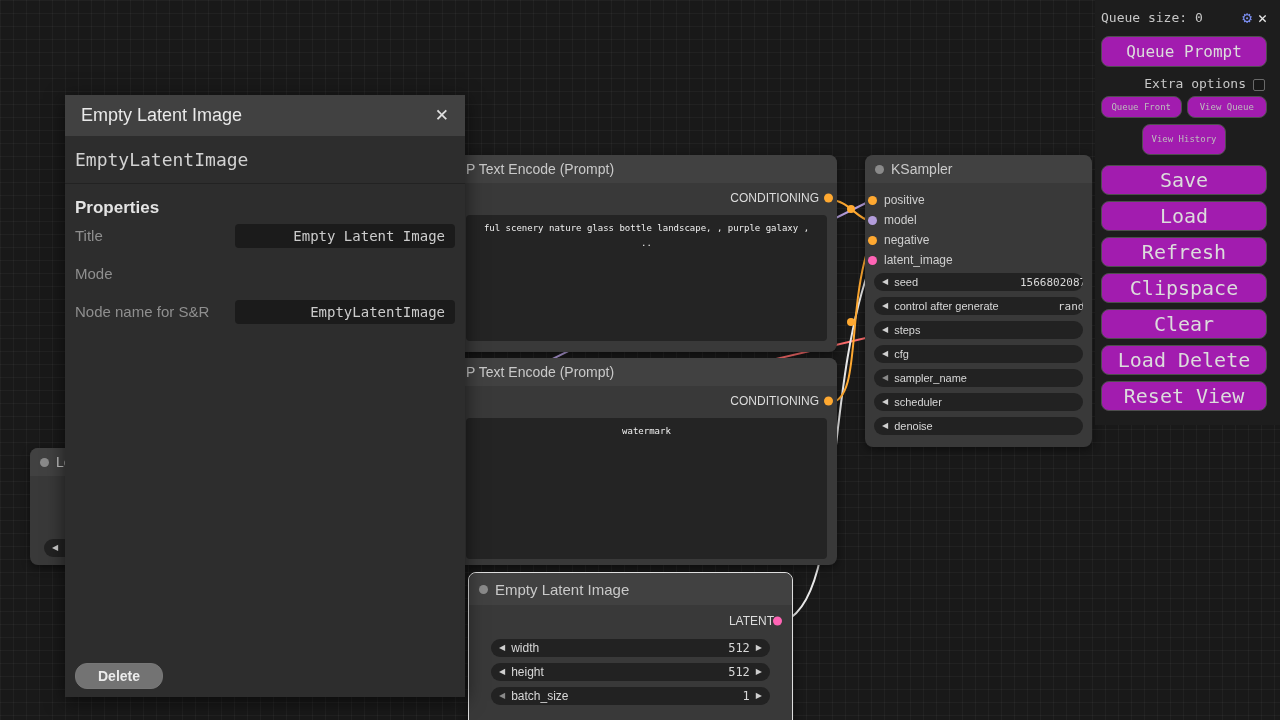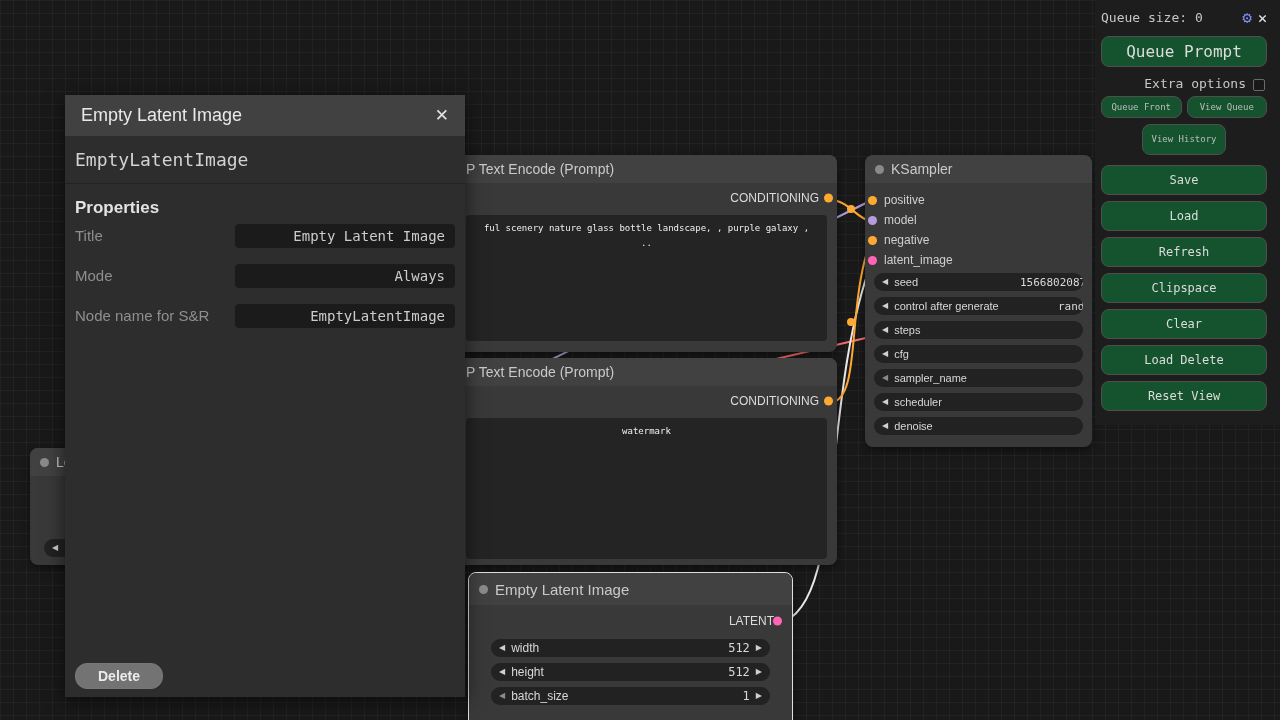--- a/index.html
+++ b/index.html
@@ -108,31 +108,31 @@
   
   #sidebar {
     position:absolute; left:1095px; top:0; width:185px; height:425px;
     background:#1d1d1d; z-index:20; padding:8px 13px 10px 6px;
     font-family:"DejaVu Sans Mono", monospace; color:#cfcfcf;
   }
   .sb-top { display:flex; align-items:center; gap:6px; font-size:13px; color:#c7c7c7; }
   .gear { color:#7b8ef0; font-size:16px; margin-left:auto; cursor:pointer; }
   .sb-close { color:#e8e8e8; font-size:15px; cursor:pointer; }
   .sb-btn {
-    display:block; width:100%; background:#14532d; border:1px solid #4e4e4e;
+    display:block; width:100%; background:#a21caf; border:1px solid #4e4e4e;
     border-radius:8px; color:#dcdcdc; font-family:"DejaVu Sans Mono", monospace;
     cursor:pointer;
   }
   #queue-prompt { height:31px; font-size:16px; margin-top:9px; }
   .extra-row { display:flex; align-items:flex-end; justify-content:flex-end; gap:7px; margin:9px 2px 5px 0; font-size:13px; color:#c7c7c7; }
   .checkbox { width:12px; height:12px; background:#181818; border:1px solid #6a6a6a; border-radius:2px; cursor:pointer; }
   .small-row { display:flex; gap:5px; }
   .small-btn { flex:1; height:22px; font-size:9px; padding:0; color:#bdbdbd; }
   #view-history { display:block; width:84px; height:31px; margin:6px auto 10px auto; font-size:9px; line-height:1.25; color:#bdbdbd; }
-  .action-btn { height:30px; font-size:12px; margin-top:6px; }
+  .action-btn { height:30px; font-size:20px; margin-top:6px; }
 </style>
 </head>
 <body>
 
 <div id="canvas">
 
   <svg id="wires" width="1280" height="720">
     <path d="M 450 410 L 872 200" stroke="#B39DDB" stroke-width="2" fill="none"></path>
     <path d="M 430 440 L 900 330" stroke="#FF6E6E" stroke-width="2" fill="none"></path>
     <path d="M 779 623 C 846 608, 820 400, 872 261" stroke="#E8E8E8" stroke-width="2" fill="none"></path>
@@ -270,21 +270,20 @@
     </div>
     <div class="dlg-sub">EmptyLatentImage</div>
     <div class="dlg-section">Properties</div>
 
     <div class="field-row">
       <span class="flabel">Title</span>
       <div class="finput">Empty Latent Image</div>
     </div>
     <div class="field-row">
       <span class="flabel">Mode</span>
-      <div class="finput">Always</div>
     </div>
     <div class="field-row">
       <span class="flabel">Node name for S&amp;R</span>
       <div class="finput">EmptyLatentImage</div>
     </div>
 
     <button id="delete-btn">Delete</button>
   </div>
 
   <div id="sidebar">

